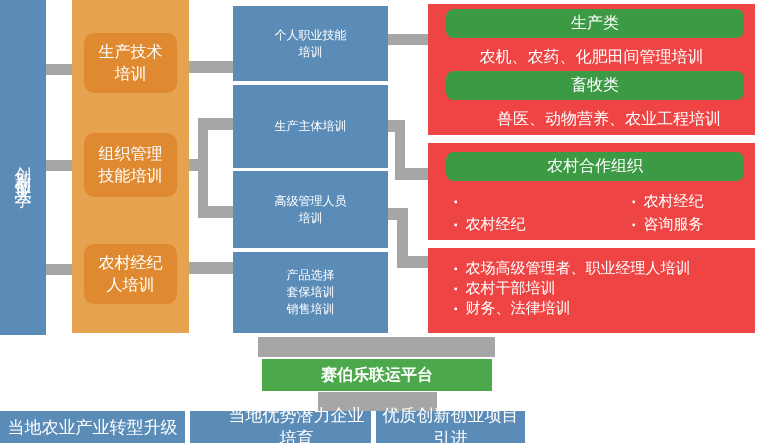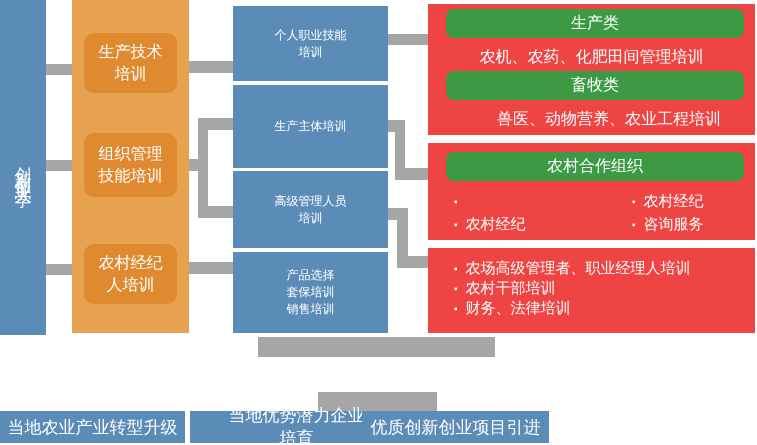--- a/index.html
+++ b/index.html
@@ -45,21 +45,21 @@
   
   .conn{background:#a6a6a6;}
 
   
   .platform{left:262px;top:359px;width:230px;height:32px;background:#4ba84b;font-size:16px;font-weight:bold;}
 
   
   .outcome{top:411px;height:32px;background:#5b8cb8;font-size:17px;}
   .oc1{left:0;width:185px;}
   .oc2{left:190px;width:181px;padding-left:32px;}
-  .oc3{left:362px;width:187px;}
+  .oc3{left:376px;width:149px;}
   .oc4{left:568px;width:189px;}
 </style>
 </head>
 <body>
 
 <div class="stage">
 
   <div class="abs flexc leftcol">
     <span class="vtxt">创新创业大学</span>
   </div>
@@ -139,19 +139,20 @@
           <span>农村干部培训</span>
         </div>
       <div class="bullet-row">
           <span class="bmark">▪</span>
           <span>财务、法律培训</span>
         </div>
     </div>
   </div>
 
   <div class="abs conn" style="left:258px;top:337px;width:237px;height:20px;"></div>
+  <div class="abs flexc platform">赛伯乐联运平台</div>
   <div class="abs conn" style="left:318px;top:392px;width:119px;height:19px;"></div>
 
   <div class="abs flexc outcome oc1">当地农业产业转型升级</div>
   <div class="abs flexc outcome oc2">当地优势潜力企业培育</div>
   <div class="abs flexc outcome oc3">优质创新创业项目引进</div>
 
 </div>
 
 </body></html>

